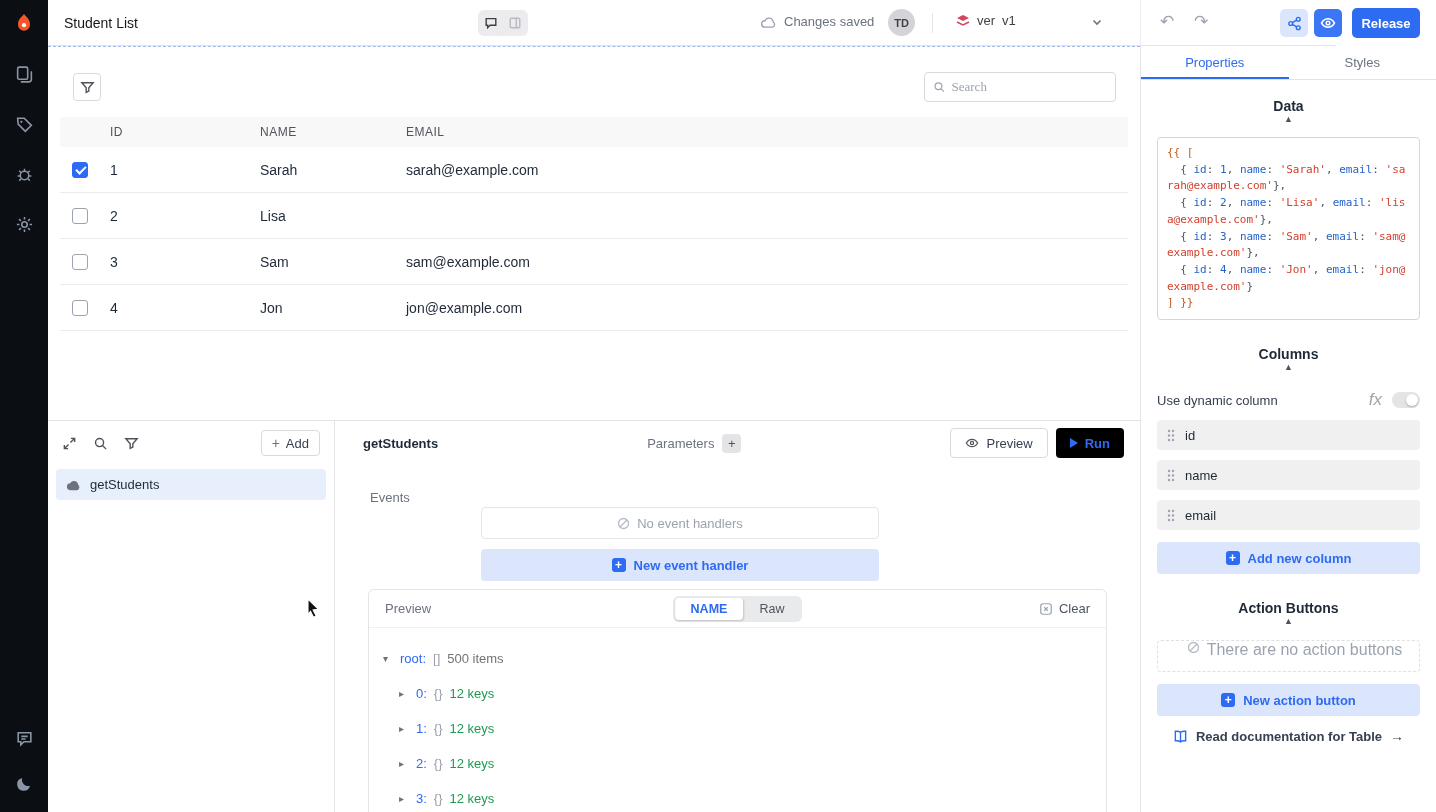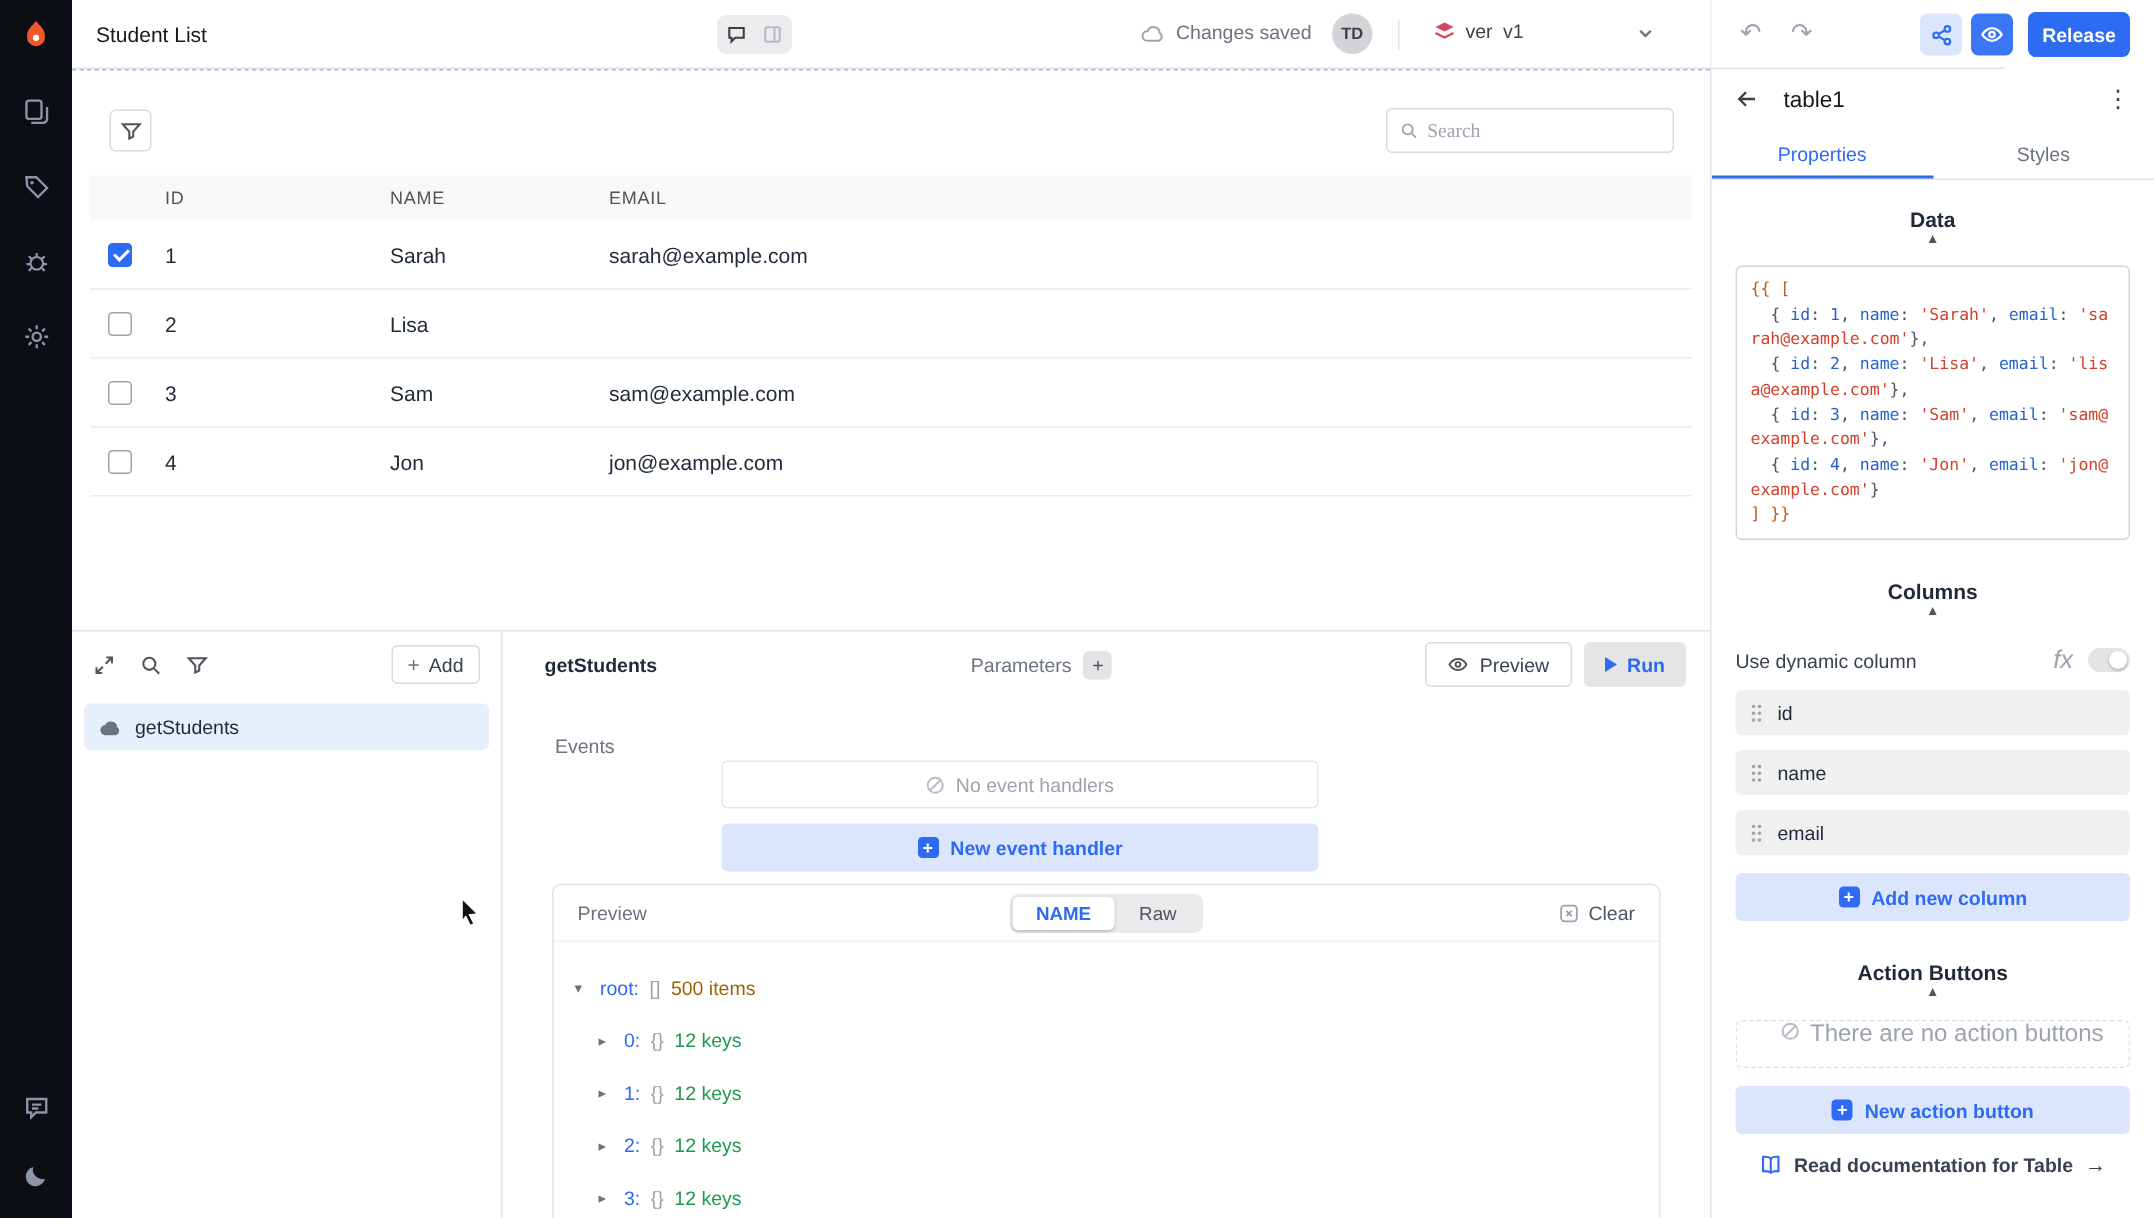--- a/index.html
+++ b/index.html
@@ -85,21 +85,21 @@
 
   .q-editor { flex:1; position:relative; overflow:hidden; }
   .qe-header { display:flex; align-items:center; height:36px; padding:8px 16px 0 28px; gap:8px; }
   .qe-title { font-size:13px; font-weight:600; color:#1f2937; }
   .params { display:flex; align-items:center; gap:8px; font-size:13px; color:#6b7280; }
   .plus-chip { width:19px; height:19px; background:#e4e4e7; border:none; border-radius:4px; color:#52525b;
                font-size:13px; cursor:pointer; line-height:1; }
   .preview-btn { height:30px; padding:0 14px; border:1px solid #d9d9de; background:#fff; border-radius:4px;
                  display:flex; align-items:center; gap:7px; font-size:13px; color:#374151; cursor:pointer;
                  font-family:"Liberation Sans", sans-serif; }
-  .run-btn { height:30px; padding:0 14px; border:none; background:#e5e5e5; border-radius:4px;
+  .run-btn { height:30px; padding:0 14px; border:none; background:#000000; border-radius:4px;
              display:flex; align-items:center; gap:7px; font-size:13px; font-weight:600; color:#2d6bf2;
              cursor:pointer; font-family:"Liberation Sans", sans-serif; }
   .play { width:0; height:0; border-left:8px solid #2d6bf2; border-top:5px solid transparent;
           border-bottom:5px solid transparent; }
   .events-row { display:flex; padding-left:35px; margin-top:26px; }
   .events-label { width:111px; font-size:13px; color:#6b7280; padding-top:7px; }
   .events-col { width:398px; }
   .no-handlers { height:32px; border:1px solid #e6e6ea; border-radius:4px; display:flex; align-items:center;
                  justify-content:center; gap:7px; color:#9ca3af; font-size:13px;margin-top:24px; }
   .new-handler { margin-top:10px; width:100%; height:32px; background:#dbe6fd; border:none; border-radius:4px;
@@ -119,21 +119,21 @@
              border-radius:4px; cursor:pointer; font-family:"Liberation Sans", sans-serif; }
   .seg-btn.active { background:#fff; color:#2d6bf2; font-weight:600; box-shadow:0 1px 2px rgba(0,0,0,.18); }
   .clear { margin-left:auto; background:none; border:none; display:flex; align-items:center; gap:6px;
            font-size:13px; color:#4b5563; cursor:pointer; font-family:"Liberation Sans", sans-serif; }
   .tree { padding:13px 0 0 14px; }
   .tree-row { height:35px; display:flex; align-items:center; gap:7px; font-size:13px; }
   .tree-row.child { padding-left:16px; }
   .caret { font-size:10px; color:#6b7280; cursor:pointer; width:10px; }
   .tkey { color:#2d6bf2; }
   .ttype { color:#9aa1ac; }
-  .tcount { color:#a16207; }
+  .tcount { color:#737373; }
   .tcount.green { color:#1d9a50; }
 
   
   .inspector { position:absolute; left:1140px; top:46px; width:296px; height:766px; background:#fff;
                border-left:1px solid #e4e4e7; }
   .insp-header { height:40px; display:flex; align-items:center; padding:0 16px; }
   .back { background:none; border:none; cursor:pointer; display:flex; }
   .insp-title { font-size:15px; color:#18181b; margin-left:16px; cursor:pointer; }
   .kebab { margin-left:auto; background:none; border:none; font-size:16px; color:#3f3f46; cursor:pointer; }
   .insp-tabs { display:flex; height:34px; border-bottom:1px solid #e4e4e7; }
@@ -458,29 +458,20 @@
             <span class="tkey">3:</span>
             <span class="ttype">{}</span>
             <span class="tcount green">12 keys</span>
           </div>
         </div>
       </div>
     </div>
   </section>
 
   <aside class="inspector">
-    <div class="insp-header">
-      <button class="back">
-        <svg width="16" height="16" viewBox="0 0 16 16" fill="none" stroke="#3f3f46" stroke-width="1.6">
-            <path d="M13 8H3M7 3.5 2.5 8 7 12.5"></path>
-          </svg>
-      </button>
-      <div class="insp-title">table1</div>
-      <button class="kebab">⋮</button>
-    </div>
     <div class="insp-tabs">
       <div class="insp-tab active">Properties</div>
       <div class="insp-tab">Styles</div>
     </div>
 
     <div class="insp-body">
       <div class="sec-head">
         <span class="sec-title">Data</span>
         <span class="collapse">▲</span>
       </div>

